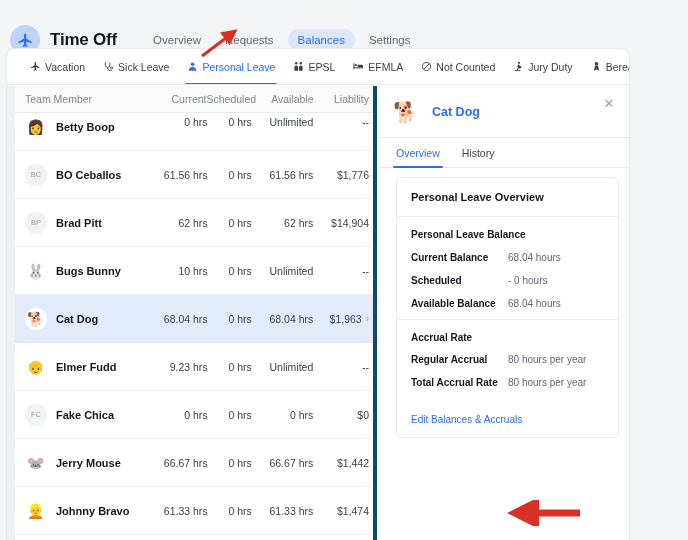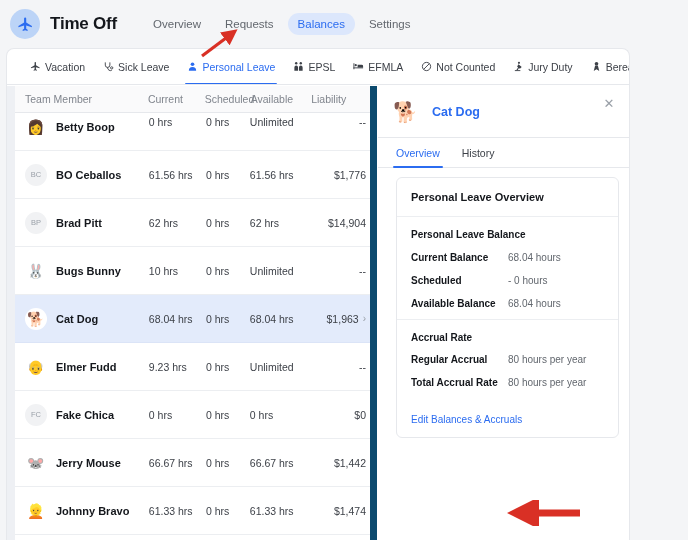--- a/index.html
+++ b/index.html
@@ -7,21 +7,21 @@
     width: 688px; height: 540px;
     font-family: "Liberation Sans", sans-serif;
     background: #ffffff;
     overflow: hidden;
     -webkit-font-smoothing: antialiased;
   }
   #app { position: relative; width: 688px; height: 540px; background: #f4f5f7; }
 
   
   .topbar {
-    position: absolute; top: 0; left: 0; width: 688px; height: 48px;
+    position: absolute; top: 16px; left: 0; width: 688px; height: 48px;
     background: #f4f5f7;
     display: flex; align-items: center; padding-left: 10px;
   }
   .logo-badge {
     width: 30px; height: 30px; border-radius: 50%;
     background: #bcd4f7; display: flex; align-items: center; justify-content: center;
     flex: 0 0 auto;
   }
   .logo-badge svg { display: block; }
   .app-title {
@@ -60,21 +60,21 @@
   .ltab svg { display: block; }
   .ltab.active { color: #2b6cf0; }
   .ltab.active .uline {
     position: absolute; left: 7px; right: 7px; bottom: 0; height: 2px;
     background: #2b6cf0; border-radius: 1px;
   }
 
   
   .table-wrap {
     position: absolute; top: 37px; left: 0; width: 370px; bottom: 0;
-    border-right: 7px solid #0c4a6e; background: #fff;
+    border-right: 4px solid #0c4a6e; background: #fff;
   }
   .gutter {
     position: absolute; top: 0; left: 0; width: 8px; bottom: 0;
     background: #eef0f4; z-index: 4;
   }
   .thead {
     position: absolute; top: 0; left: 8px; right: 0; height: 27px;
     background: #fafafb; border-bottom: 1px solid #e6e8ec;
     display: flex; align-items: center; z-index: 3;
   }
@@ -82,21 +82,21 @@
     position: absolute; top: 27px; left: 8px; right: 0; bottom: 0;
     overflow: hidden;
   }
   .trow {
     height: 48px; display: flex; align-items: center;
     border-bottom: 1px solid #eceef1; background: #fff;
   }
   .trow.first { height: 38px; align-items: flex-start; padding-top: 3px; }
   .trow.selected { background: #e3ebfb; border-bottom-color: #dbe4f7; }
   .c-name { width: 140px; display: flex; align-items: center; padding-left: 10px; }
-  .c-num  { width: 56px; text-align: left; font-size: 10.5px; color: #3d4148; }
+  .c-num  { width: 56px; text-align: right; font-size: 10.5px; color: #3d4148; }
   .c-cur  { width: 60px; }
   .c-sch  { width: 46px; }
   .c-av   { width: 64px; }
   .c-li   { width: 62px; padding-right: 4px; }
   .th {
     font-size: 10.5px; color: #80858d; font-weight: normal;
   }
   .th.c-name { padding-left: 10px; justify-content: flex-start; }
   .avatar {
     width: 22px; height: 22px; border-radius: 50%; flex: 0 0 auto;

